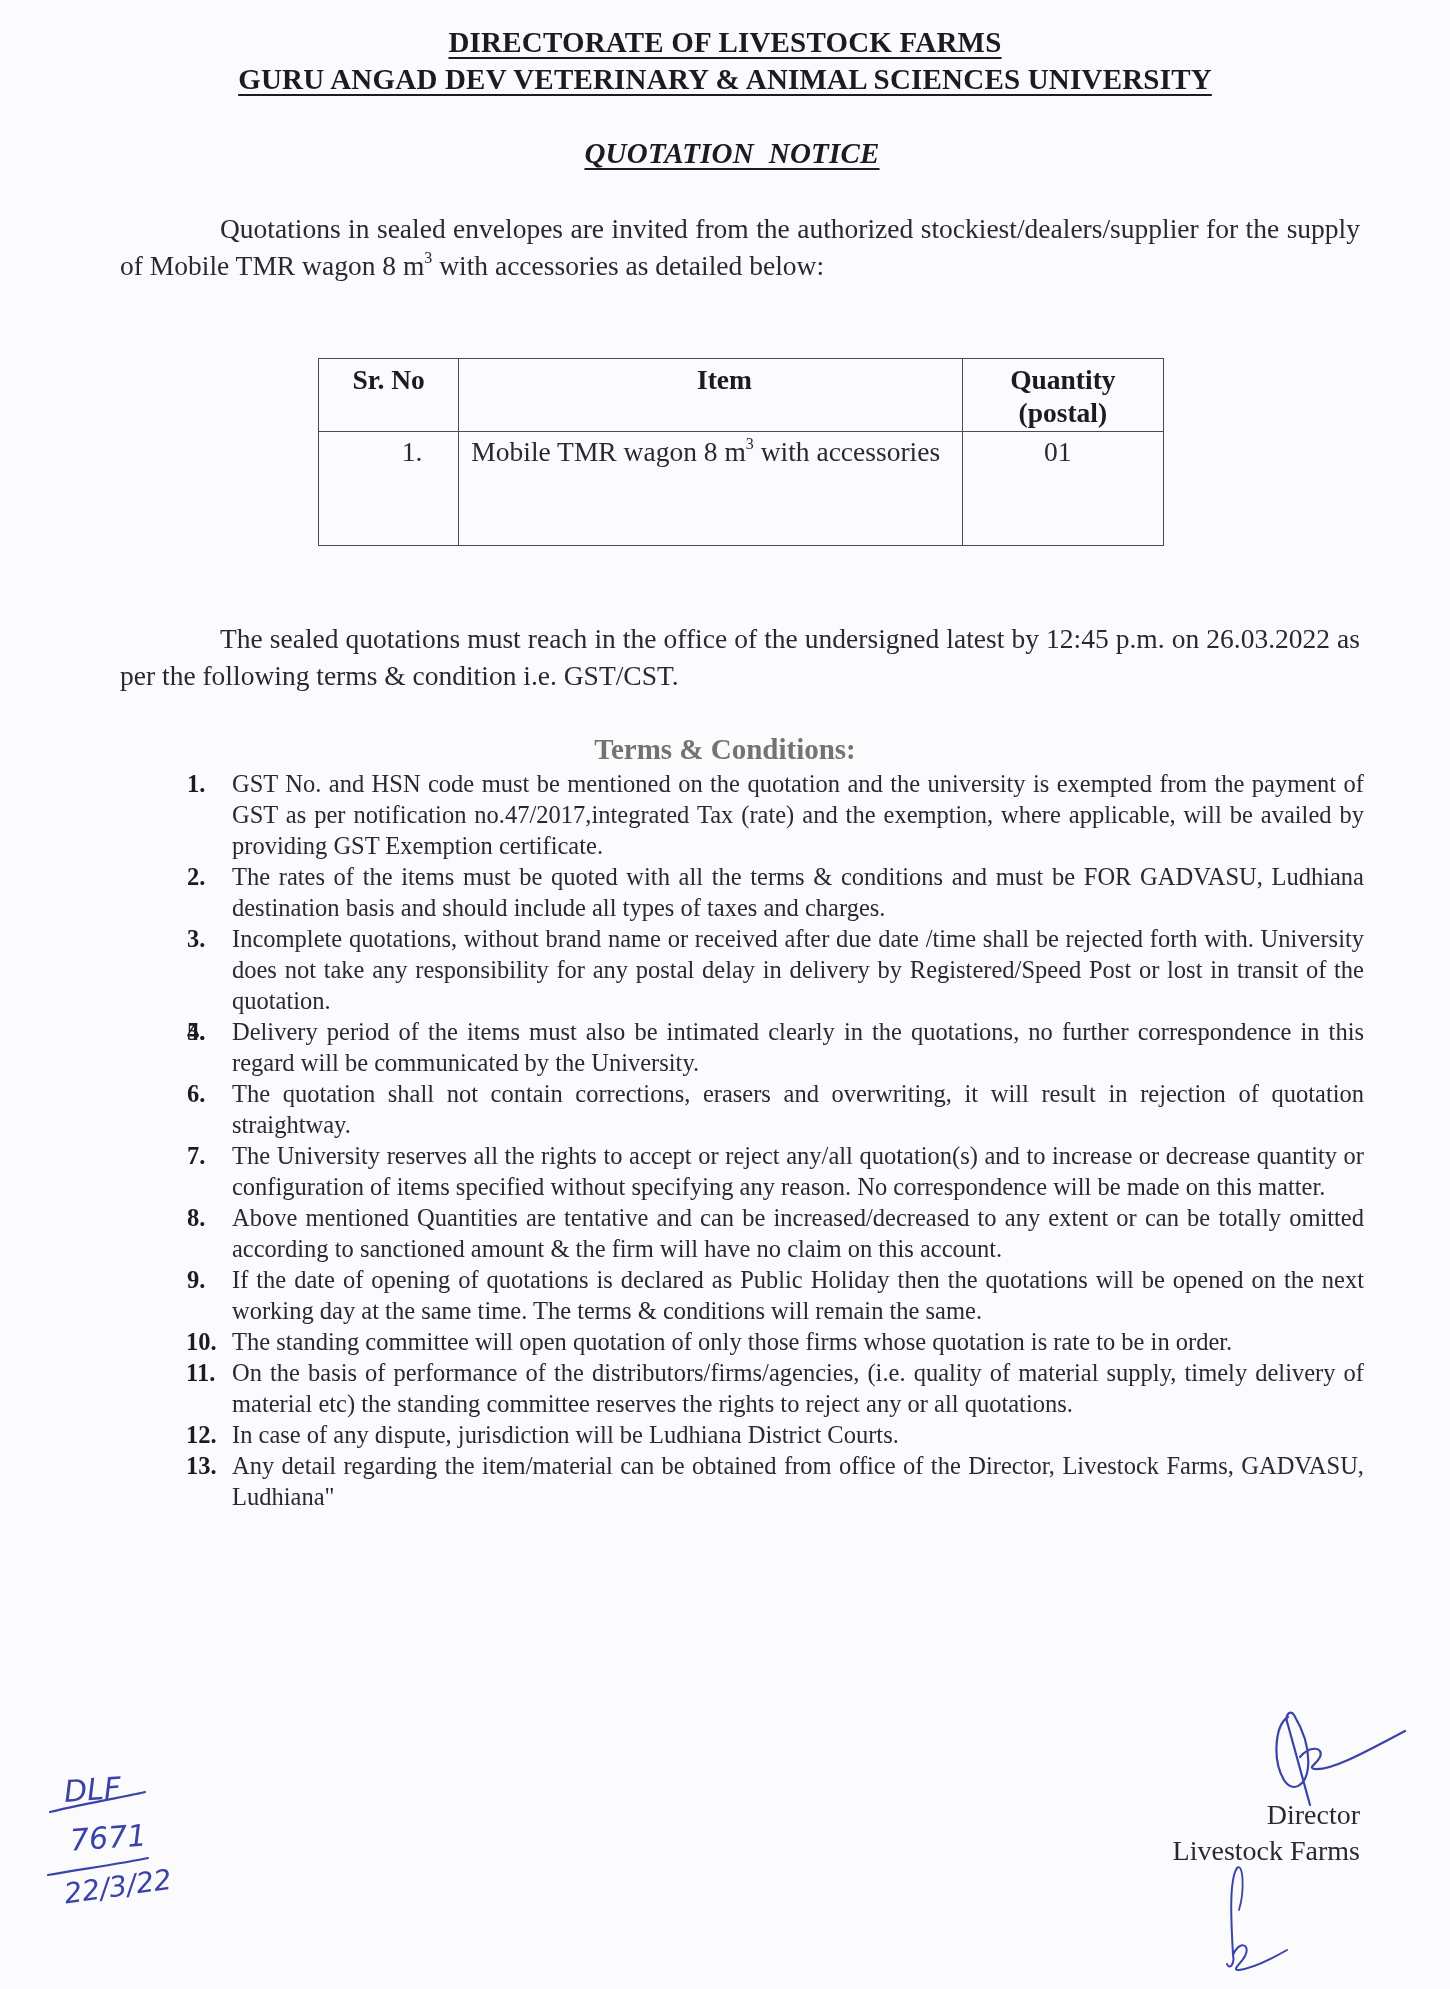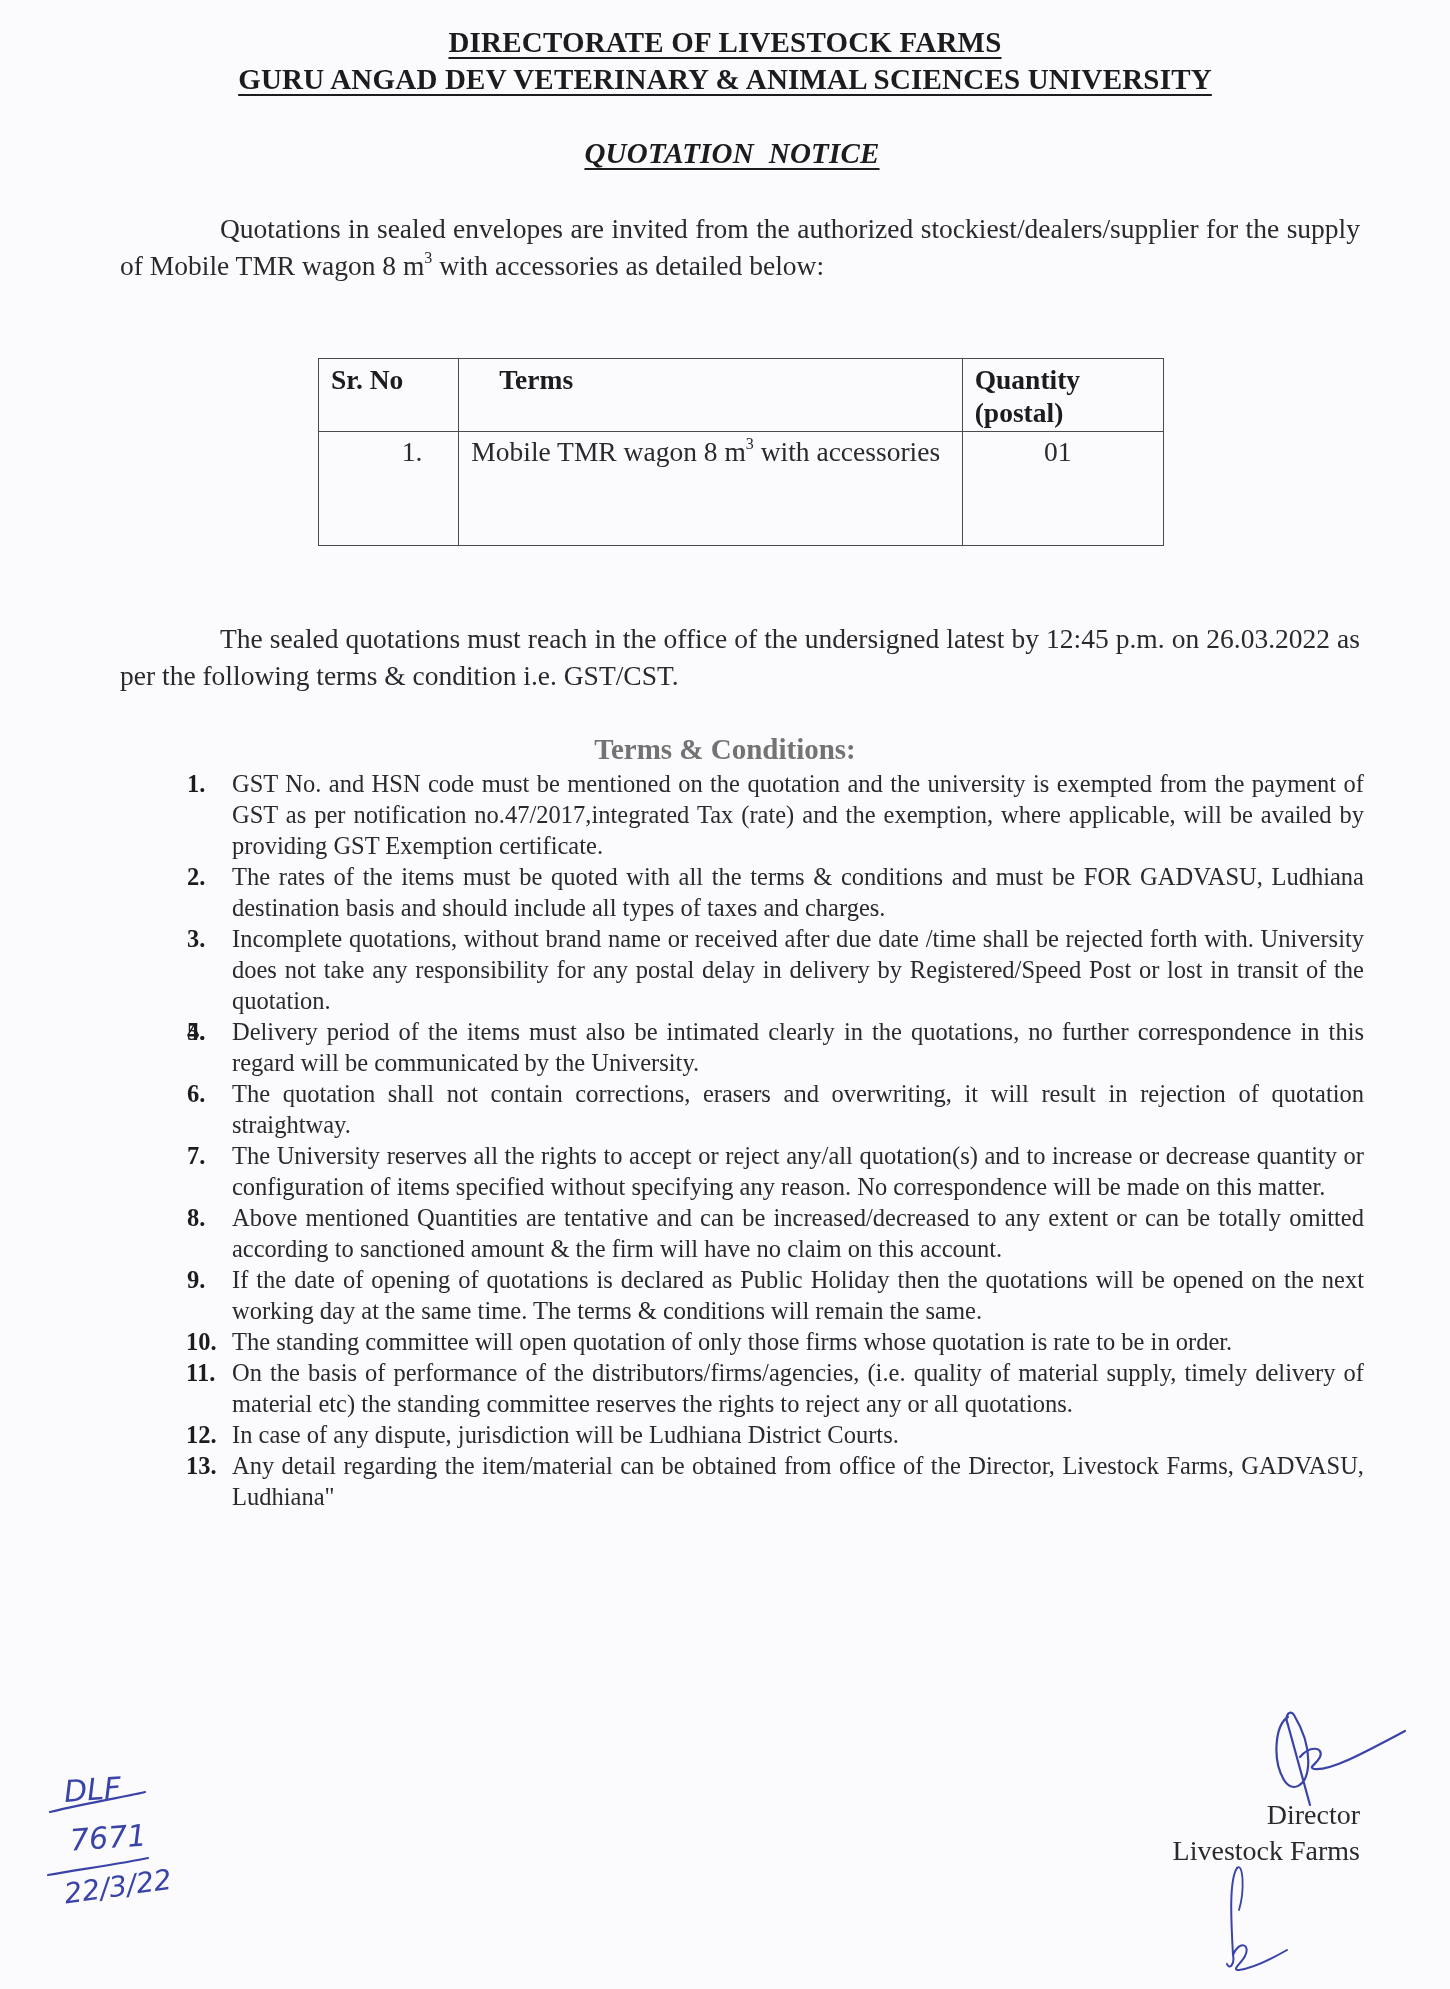--- a/index.html
+++ b/index.html
@@ -27,21 +27,21 @@
   .para .indent { display: inline-block; width: 100px; }
   #intro { top: 210px; }
   #deadline { top: 620px; }
   sup { font-size: 16px; line-height: 0; vertical-align: 12px; }
 
   table.items {
     position: absolute; left: 318px; top: 358px; width: 846px; height: 188px;
     border-collapse: collapse; font-size: 27.5px;
   }
   table.items td, table.items th { border: 1.6px solid #4a4a50; vertical-align: top; }
-  table.items th { font-weight: bold; text-align: left; line-height: 33px; padding: 4px 12px 2px; height: 66px; color:#1c1c20; }
+  table.items th { font-weight: bold; text-align: center; line-height: 33px; padding: 4px 12px 2px; height: 66px; color:#1c1c20; }
   table.items td { line-height: 36px; padding: 2px 12px; }
   .c1 { width: 100px; }
   .c2 { width: 494px; }
   .c3 { width: 175px; }
   th.c2 { padding-left: 40px !important; }
   td.c1 { text-align: right; padding-right: 36px !important; }
   td.c2 { text-align: justify; text-align-last: left; }
   td.c3 { text-align: center; padding-right: 22px !important; }
 
   #terms-title { top: 733px; left: 0; width: 1450px; text-align: center; font-weight: bold; font-size: 29px; color:#737373; }
@@ -68,21 +68,21 @@
 <div class="abs hdr" id="h3"><span style="white-space:pre">QUOTATION  NOTICE</span></div>
 
 <div class="abs para" id="intro">
   <span class="indent"></span><span>Quotations in sealed envelopes are invited from the authorized stockiest/dealers/supplier for the supply of Mobile TMR wagon 8 m</span><sup>3</sup><span> with accessories as detailed below:</span>
 </div>
 
 <table class="items">
   <tbody>
       <tr>
     <th class="c1">Sr. No</th>
-    <th class="c2">Terms</th>
+    <th class="c2">Item</th>
     <th class="c3">Quantity (postal)</th>
   </tr>
   <tr>
     <td class="c1">1.</td>
     <td class="c2"><span>Mobile TMR wagon 8 m</span><sup>3</sup><span> with accessories</span></td>
     <td class="c3">01</td>
   </tr>
 </tbody>
   </table>
 

